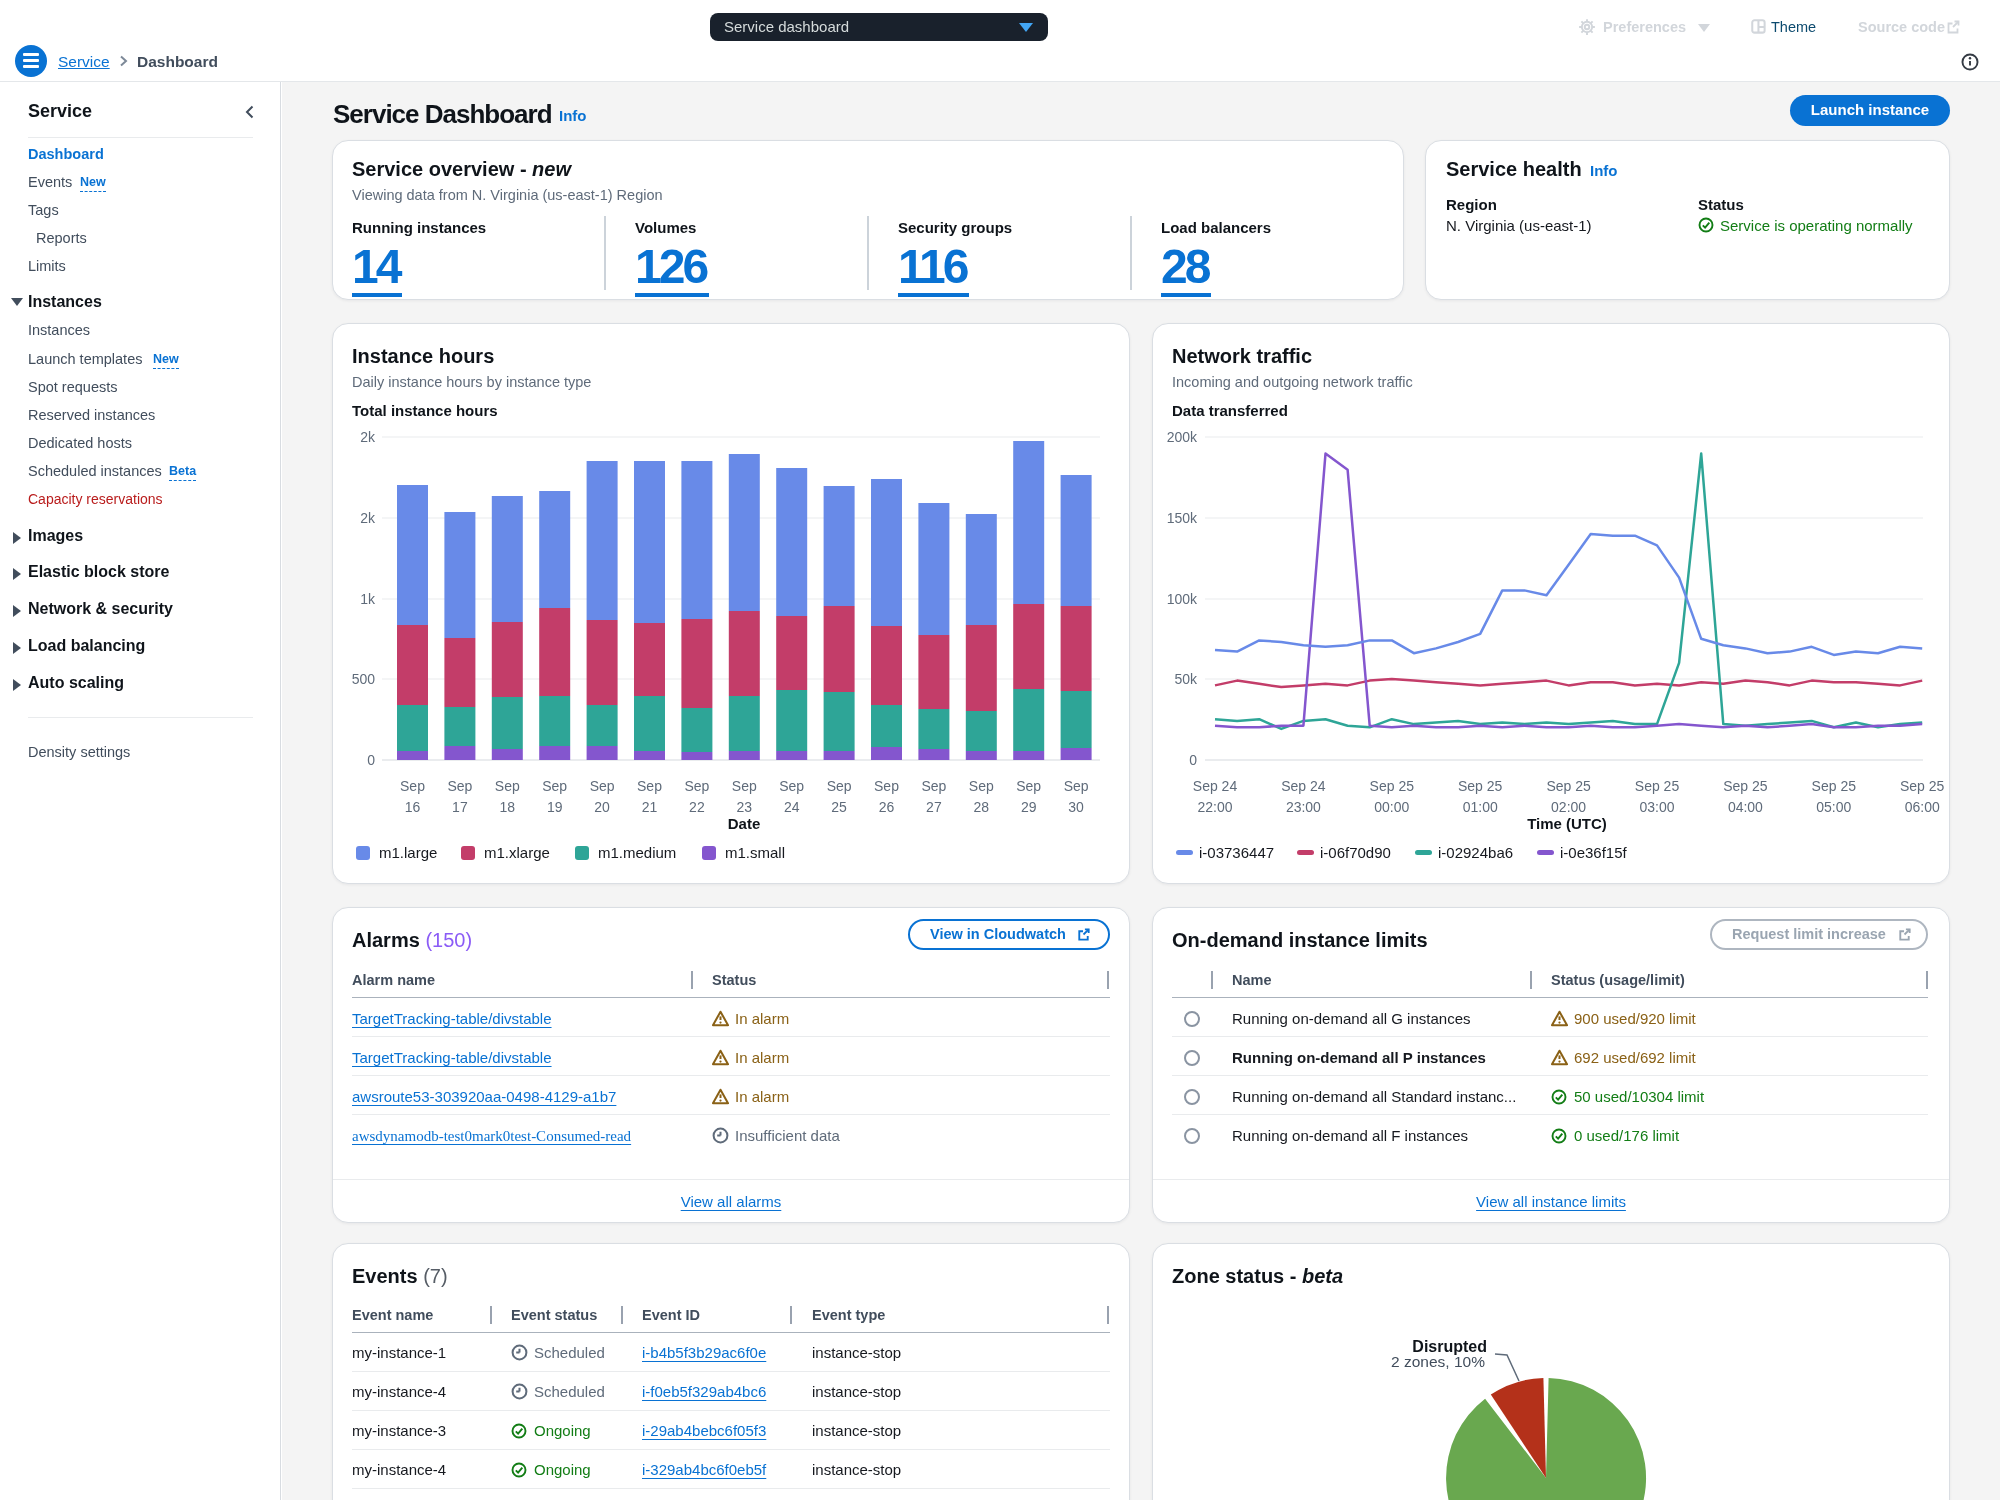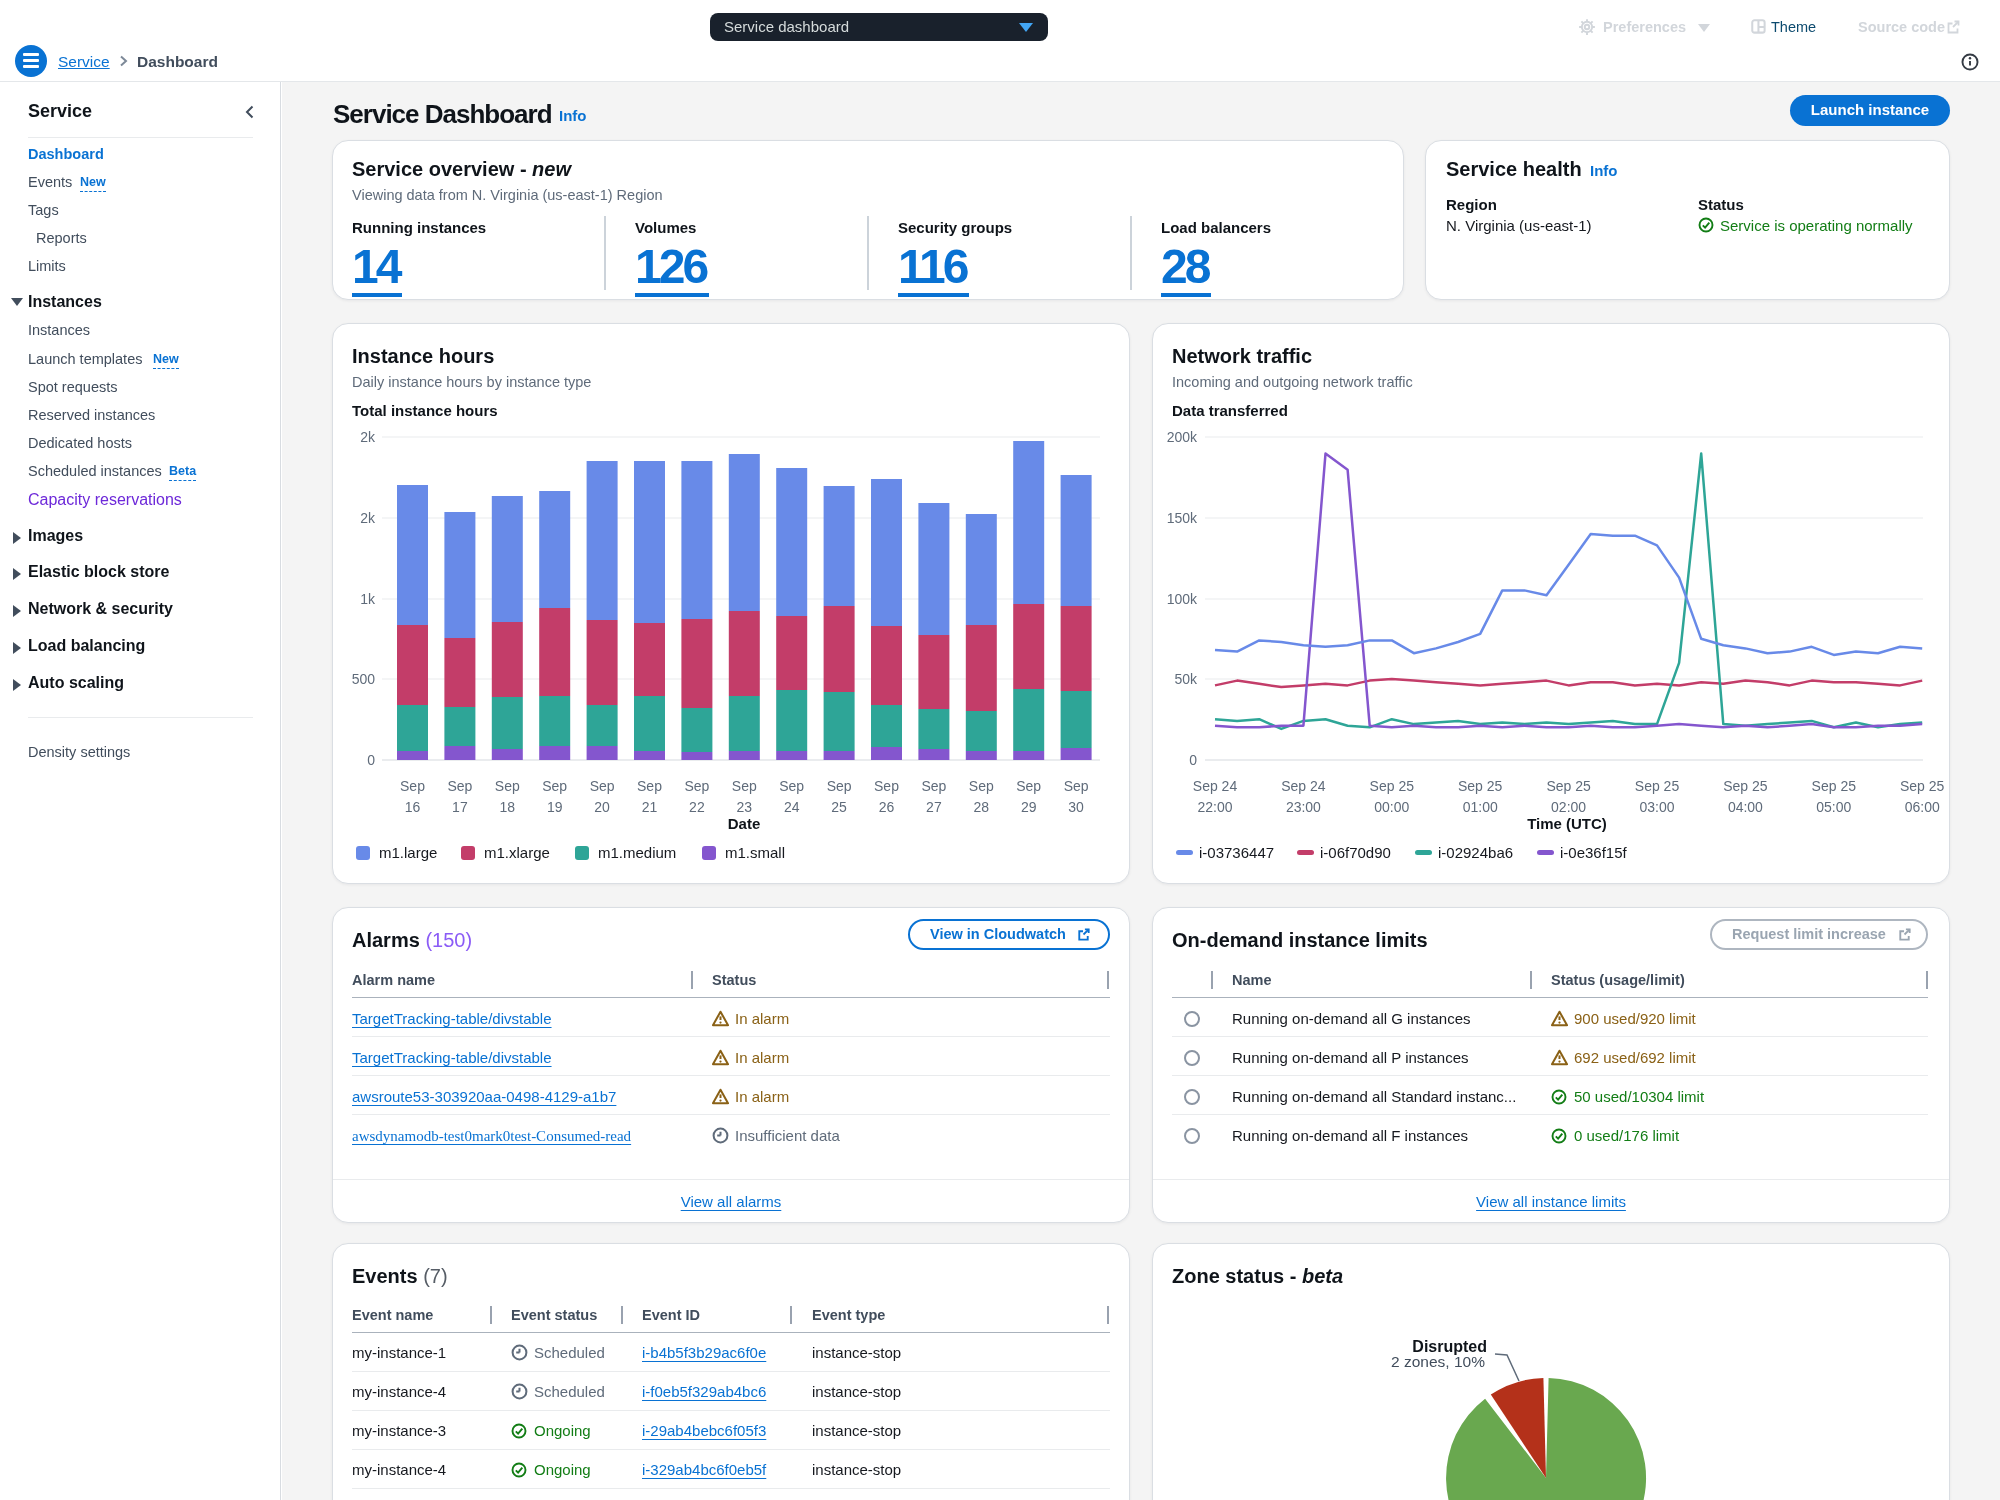--- a/index.html
+++ b/index.html
@@ -79,21 +79,21 @@
 <div class="abs" style="left:11px;top:298px;width:0;height:0;border-left:6px solid transparent;border-right:6px solid transparent;border-top:8px solid #414d5c;"></div>
 <div class="abs" style="left:28px;top:293px;font-size:16px;font-weight:bold;color:#0f141a;">Instances</div>
 <div class="abs" style="left:28px;top:322px;font-size:14.5px;color:#414d5c;">Instances</div>
 <div class="abs" style="left:28px;top:351px;font-size:14.5px;color:#414d5c;">Launch templates</div>
 <div class="abs" style="left:153px;top:352px;font-size:12.5px;font-weight:bold;color:#0972d3;border-bottom:1px dashed #0972d3;padding-bottom:2px;">New</div>
 <div class="abs" style="left:28px;top:379px;font-size:14.5px;color:#414d5c;">Spot requests</div>
 <div class="abs" style="left:28px;top:407px;font-size:14.5px;color:#414d5c;">Reserved instances</div>
 <div class="abs" style="left:28px;top:435px;font-size:14.5px;color:#414d5c;">Dedicated hosts</div>
 <div class="abs" style="left:28px;top:463px;font-size:14.5px;color:#414d5c;">Scheduled instances</div>
 <div class="abs" style="left:169px;top:464px;font-size:12.5px;font-weight:bold;color:#0972d3;border-bottom:1px dashed #0972d3;padding-bottom:2px;">Beta</div>
-<div class="abs" style="left:28px;top:491px;font-size:16px;color:#6d28d9;">Capacity reservations</div>
+<div class="abs" style="left:28px;top:491px;font-size:14px;color:#b91c1c;">Capacity reservations</div>
 <div class="abs" style="left:13px;top:532px;width:0;height:0;border-top:6px solid transparent;border-bottom:6px solid transparent;border-left:8px solid #414d5c;"></div>
 <div class="abs" style="left:28px;top:527px;font-size:16px;font-weight:bold;color:#0f141a;">Images</div>
 <div class="abs" style="left:13px;top:568px;width:0;height:0;border-top:6px solid transparent;border-bottom:6px solid transparent;border-left:8px solid #414d5c;"></div>
 <div class="abs" style="left:28px;top:563px;font-size:16px;font-weight:bold;color:#0f141a;">Elastic block store</div>
 <div class="abs" style="left:13px;top:605px;width:0;height:0;border-top:6px solid transparent;border-bottom:6px solid transparent;border-left:8px solid #414d5c;"></div>
 <div class="abs" style="left:28px;top:600px;font-size:16px;font-weight:bold;color:#0f141a;">Network &amp; security</div>
 <div class="abs" style="left:13px;top:642px;width:0;height:0;border-top:6px solid transparent;border-bottom:6px solid transparent;border-left:8px solid #414d5c;"></div>
 <div class="abs" style="left:28px;top:637px;font-size:16px;font-weight:bold;color:#0f141a;">Load balancing</div>
 <div class="abs" style="left:13px;top:679px;width:0;height:0;border-top:6px solid transparent;border-bottom:6px solid transparent;border-left:8px solid #414d5c;"></div>
 <div class="abs" style="left:28px;top:674px;font-size:16px;font-weight:bold;color:#0f141a;">Auto scaling</div>
@@ -371,21 +371,21 @@
 <svg class="abs" style="left:1551px;top:1010px" width="17" height="17" viewBox="0 0 16 16">
     <g stroke="#8a6116" stroke-width="1.9" fill="none" stroke-linejoin="round">
       <path d="M8 1.6L15.1 14.3H0.9Z"></path>
       <path d="M8 6v3.4"></path>
     </g>
     <circle cx="8" cy="11.8" r="1.05" fill="#8a6116"></circle>
   </svg>
 <div class="abs statxt" style="left:1574px;top:1010px;color:#8a6116;">900 used/920 limit</div>
 <div class="rowline" style="left:1172px;top:1036px;width:756px;"></div>
 <div class="abs" style="left:1184px;top:1050px;width:16px;height:16px;border:2px solid #8a94a2;border-radius:50%;"></div>
-<div class="abs cell" style="left:1232px;top:1049px;">Running on-demand all P instances</div>
+<div class="abs cell" style="left:1232px;top:1049px;font-weight:bold;">Running on-demand all P instances</div>
 <svg class="abs" style="left:1551px;top:1049px" width="17" height="17" viewBox="0 0 16 16">
     <g stroke="#8a6116" stroke-width="1.9" fill="none" stroke-linejoin="round">
       <path d="M8 1.6L15.1 14.3H0.9Z"></path>
       <path d="M8 6v3.4"></path>
     </g>
     <circle cx="8" cy="11.8" r="1.05" fill="#8a6116"></circle>
   </svg>
 <div class="abs statxt" style="left:1574px;top:1049px;color:#8a6116;">692 used/692 limit</div>
 <div class="rowline" style="left:1172px;top:1075px;width:756px;"></div>
 <div class="abs" style="left:1184px;top:1089px;width:16px;height:16px;border:2px solid #8a94a2;border-radius:50%;"></div>

